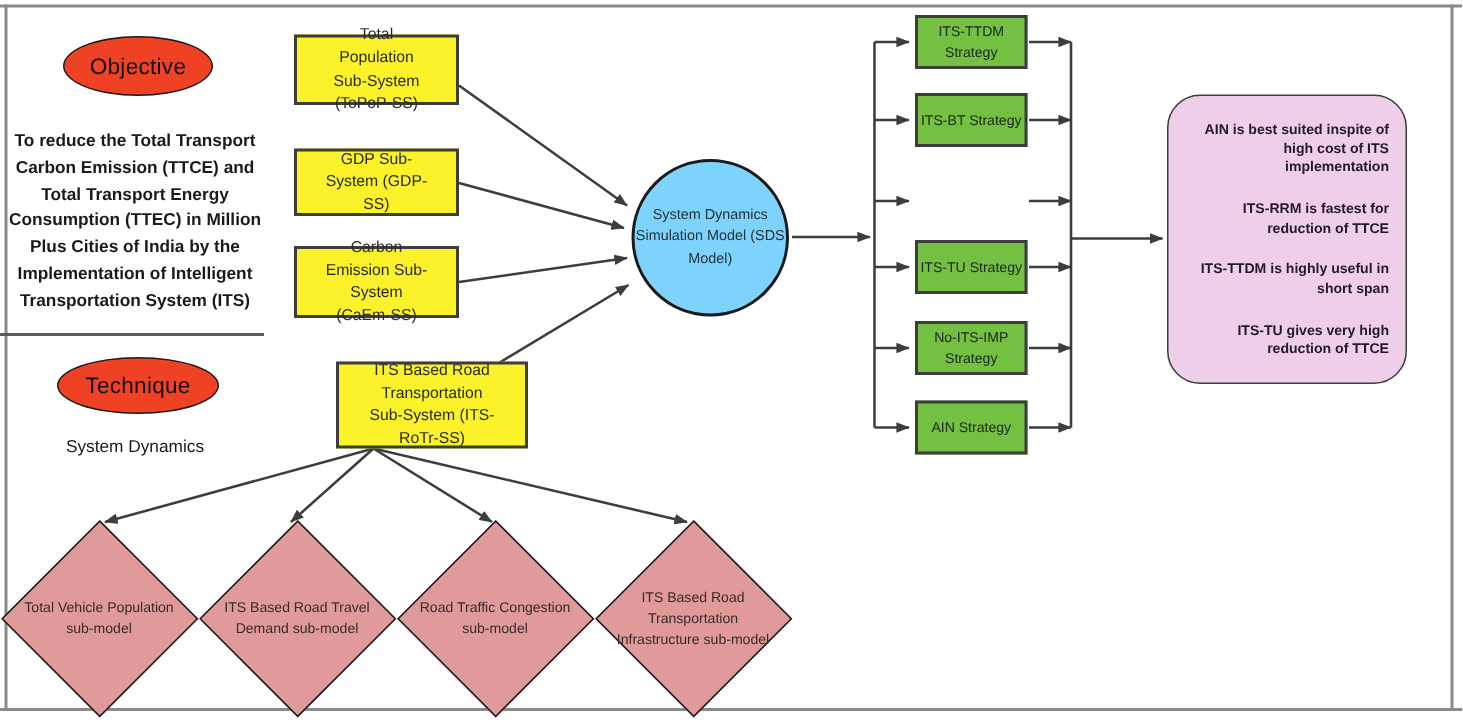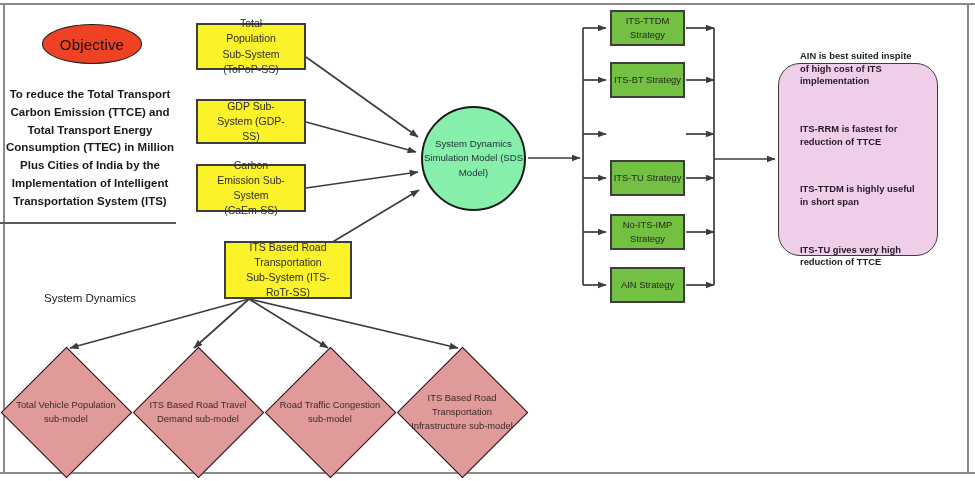--- a/index.html
+++ b/index.html
@@ -62,21 +62,21 @@
     color:#2b2b2b;
     padding:2px 16px;
     box-sizing:border-box;
   }
 
   
   .circle{
     position:absolute;
     left:421px;top:106px;width:105px;height:105px;
     border-radius:50%;
-    background:#86efac;
+    background:#7dd3fc;
     border:2px solid #1a1a1a;
     display:flex;align-items:center;justify-content:center;
     text-align:center;
     font-size:9.6px;
     line-height:1.5;
     color:#26323a;
     box-sizing:border-box;
   }
 
   
@@ -98,21 +98,21 @@
     position:absolute;
     left:778px;top:63px;width:160px;height:193px;
     background:#EFCEEA;
     border:1.6px solid #3d3d3d;
     border-radius:22px;
     box-sizing:border-box;
     padding:10px 9px;
     display:flex;flex-direction:column;justify-content:center;gap:11px;
   }
   .pbox p{
-    margin:12px;text-align:left;
+    margin:2px;text-align:right;
     font-size:9.4px;font-weight:bold;line-height:1.35;color:#241a26;
   }
 
   
   .diamond-wrap{position:absolute;width:132px;height:132px;}
   .diamond-shape{
     position:absolute;left:50%;top:50%;
     width:93px;height:93px;margin-left:-46.5px;margin-top:-46.5px;
     background:#E09A9A;
     border:1.6px solid #1a1a1a;
@@ -189,20 +189,23 @@
       <path d="M249,299 L458,348"></path>
     </g>
   </svg>
 
   <div class="ellipse" style="left:42px;top:24px;width:98px;height:38px;">
     <span>Objective</span>
   </div>
 
   <div class="objective-text">To reduce the Total Transport Carbon Emission (TTCE) and Total Transport Energy Consumption (TTEC) in Million Plus Cities of India by the Implementation of Intelligent Transportation System (ITS)</div>
 
+  <div class="ellipse" style="left:38px;top:238px;width:106px;height:36px;">
+    <span>Technique</span>
+  </div>
 
   <div class="technique-text">System Dynamics</div>
 
   <div class="ybox" style="left:196px;top:23px;width:110px;height:47px;">
     <span>Total Population Sub-System (ToPoP-SS)</span>
   </div>
   <div class="ybox" style="left:196px;top:99px;width:110px;height:45px;">
     <span>GDP Sub-System (GDP-SS)</span>
   </div>
   <div class="ybox" style="left:196px;top:164px;width:110px;height:48px;">

